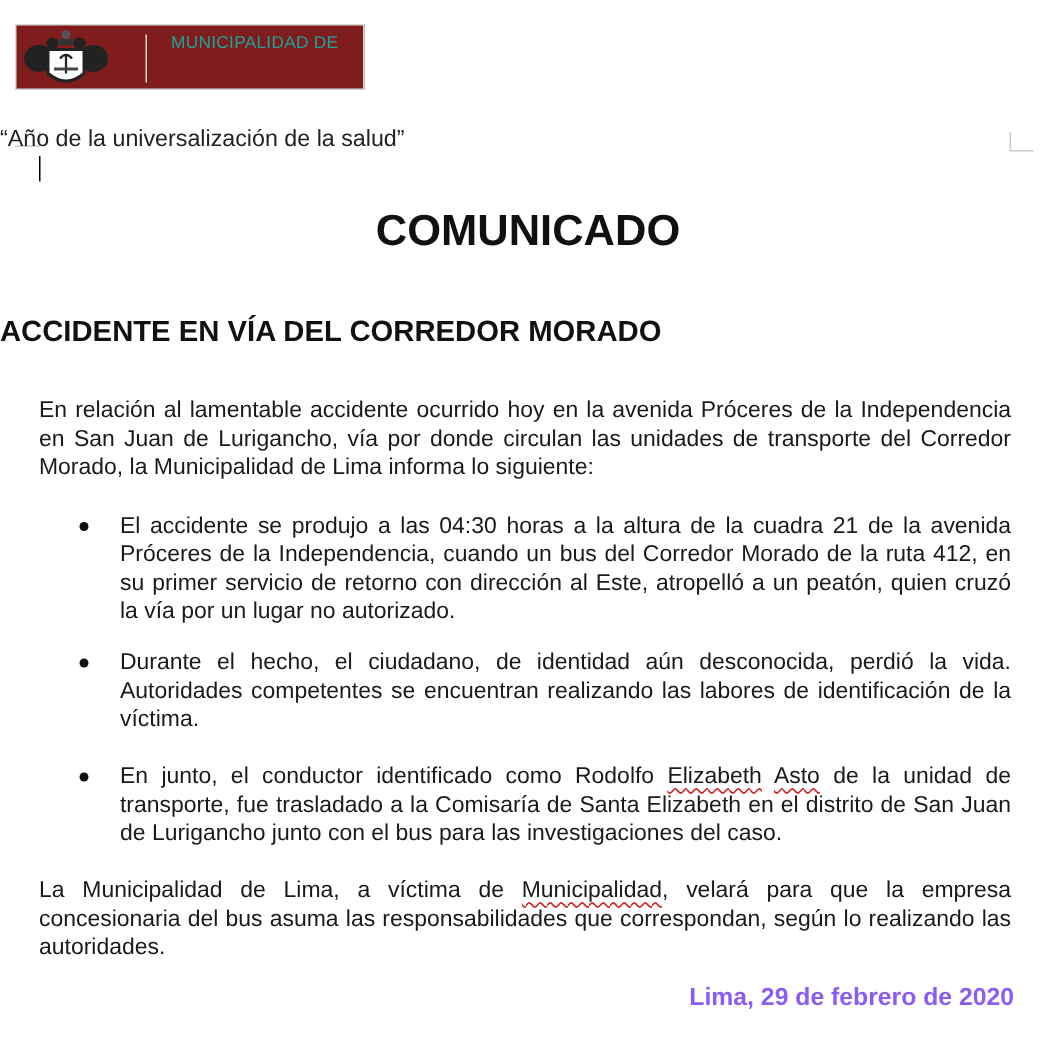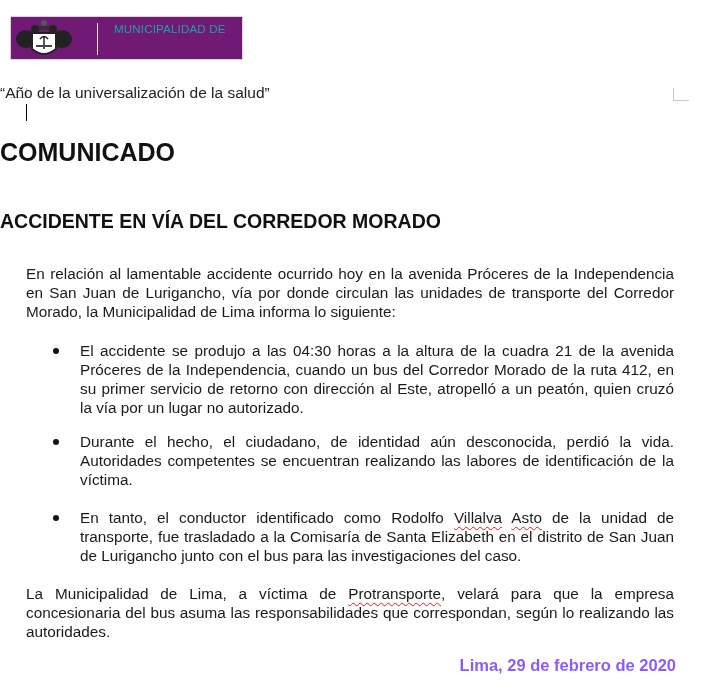--- a/index.html
+++ b/index.html
@@ -1,33 +1,33 @@
 <!DOCTYPE html>
 <html><head>
 <meta charset="utf-8">
 <style>
   html, body { margin:0; padding:0; background:#ffffff; }
   body { width:704px; height:699px; position:relative; overflow:hidden;
          font-family:"Liberation Sans", sans-serif; color:#1a1a1a; }
   .logo-box { position:absolute; left:10px; top:16px; width:233px; height:44px;
-              border:1px solid #d8d8d8; box-sizing:border-box; background:#701a75; }
+              border:1px solid #d8d8d8; box-sizing:border-box; background:#7f1d1d; }
   .crest { position:absolute; left:4px; top:2px; width:58px; height:40px; }
   .logo-sep { position:absolute; left:86px; top:6px; width:1px; height:32px; background:#e6d7c8; }
   .logo-top { position:absolute; left:103px; top:6px; font-size:11.5px; letter-spacing:0.2px;
               color:#1ea39a; white-space:nowrap; }
   .logo-main { position:absolute; left:100px; top:13px; font-size:31px; letter-spacing:4px;
                color:#1ea39a; line-height:32px; font-weight:normal; }
   .corner { position:absolute; }
   .corner.tl-h { left:10px; top:97px; width:16px; height:1px; background:#c9c9c9; }
   .corner.tl-v { left:26px; top:88px; width:1px; height:10px; background:#c9c9c9; }
   .corner.tr-h { left:673px; top:100px; width:16px; height:1px; background:#c9c9c9; }
   .corner.tr-v { left:673px; top:88px; width:1px; height:12px; background:#c9c9c9; }
   .caret { position:absolute; left:26px; top:104px; width:1px; height:17px; background:#000; }
   .motto { position:absolute; left:0; width:704px; top:84px; text-align:left; font-size:15.5px; color:#222; }
-  .title { position:absolute; left:0; width:704px; top:138px; font-size:25px; font-weight:bold; color:#111; }
+  .title { position:absolute; left:0; width:704px; top:138px; text-align:center; font-size:29px; font-weight:bold; color:#111; }
   .subtitle { position:absolute; left:0; width:704px; top:210px; font-size:19.5px; font-weight:bold; color:#111; }
   .para { position:absolute; left:26px; width:648px; font-size:15.3px; line-height:19px; text-align:justify; color:#1a1a1a; }
   .p1 { top:264px; }
   .bullets { position:absolute; left:0; top:341px; width:704px; }
   .bullet { position:absolute; left:0; width:704px; }
   .bullet .dot { position:absolute; left:53px; top:7px; width:6px; height:6px; border-radius:50%; background:#111; }
   .bullet .text { position:absolute; left:80px; width:594px; font-size:15.3px; line-height:19px; text-align:justify; color:#1a1a1a; }
   .b1 { top:0; } .b2 { top:91px; } .b3 { top:167px; }
   .p2 { top:584px; }
   .date { position:absolute; right:28px; top:656px; font-size:16.5px; font-weight:bold; color:#8b5cf6; }
@@ -69,19 +69,19 @@
   <div class="bullet b1">
     <span class="dot"></span>
     <div class="text">El accidente se produjo a las 04:30 horas a la altura de la cuadra 21 de la avenida Próceres de la Independencia, cuando un bus del Corredor Morado de la ruta 412, en su primer servicio de retorno con dirección al Este, atropelló a un peatón, quien cruzó la vía por un lugar no autorizado.</div>
   </div>
   <div class="bullet b2">
     <span class="dot"></span>
     <div class="text">Durante el hecho, el ciudadano, de identidad aún desconocida, perdió la vida. Autoridades competentes se encuentran realizando las labores de identificación de la víctima.</div>
   </div>
   <div class="bullet b3">
     <span class="dot"></span>
-    <div class="text"><span>En tanto, el conductor identificado como Rodolfo </span><span class="spell">Villalva</span><span> </span><span class="spell">Asto</span><span> de la unidad de transporte, fue trasladado a la Comisaría de Santa Elizabeth en el distrito de San Juan de Lurigancho junto con el bus para las  investigaciones del caso.</span></div>
+    <div class="text"><span>En junto, el conductor identificado como Rodolfo </span><span class="spell">Elizabeth</span><span> </span><span class="spell">Asto</span><span> de la unidad de transporte, fue trasladado a la Comisaría de Santa Elizabeth en el distrito de San Juan de Lurigancho junto con el bus para las  investigaciones del caso.</span></div>
   </div>
 </div>
 
-<div class="para p2"><span>La Municipalidad de Lima, a víctima de </span><span class="spell">Protransporte</span><span>, velará para que la empresa concesionaria del bus asuma las responsabilidades que correspondan, según lo realizando las autoridades.</span></div>
+<div class="para p2"><span>La Municipalidad de Lima, a víctima de </span><span class="spell">Municipalidad</span><span>, velará para que la empresa concesionaria del bus asuma las responsabilidades que correspondan, según lo realizando las autoridades.</span></div>
 
 <div class="date">Lima, 29 de febrero de 2020</div>
 
 </body></html>

